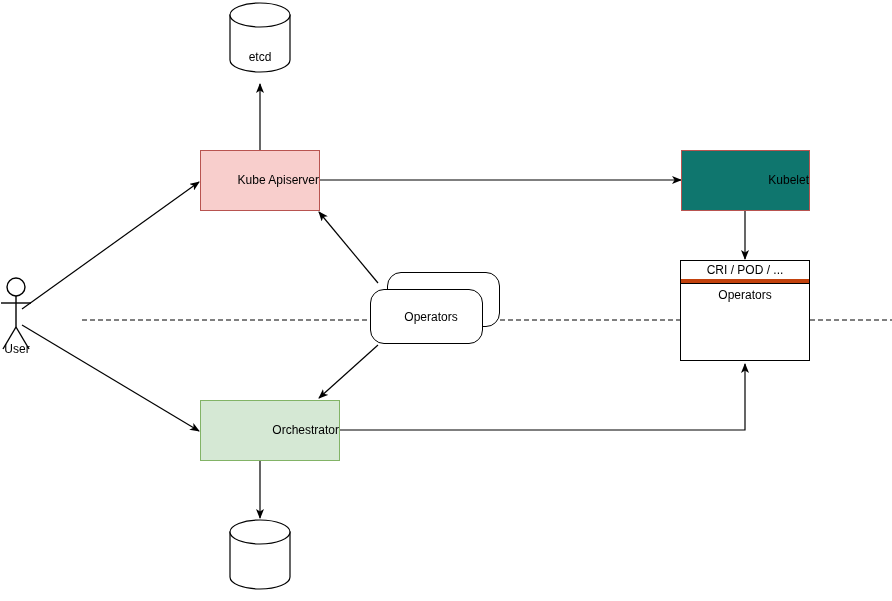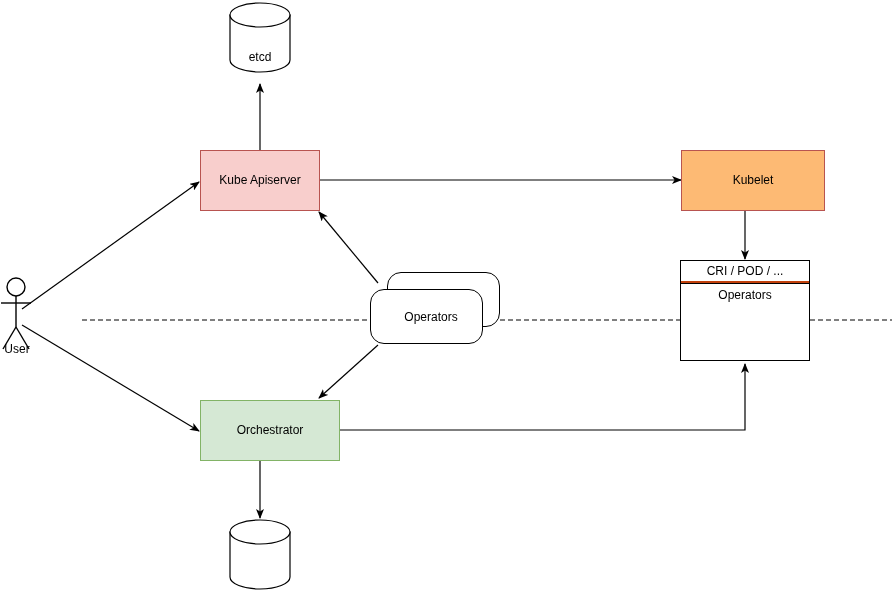--- a/index.html
+++ b/index.html
@@ -23,42 +23,42 @@
     left: 0;
     top: 0;
     width: 892px;
     height: 601px;
   }
   .node {
     position: absolute;
     box-sizing: border-box;
     display: flex;
     align-items: center;
-    justify-content: center;
+    justify-content: flex-end;
     text-align: center;
     font-size: 12px;
     color: #000000;
     line-height: 1.2;
   }
   
   #node-kube-apiserver {
     left: 200px;
     top: 150px;
     width: 120px;
     height: 61px;
     background: #f8cecc;
     border: 1px solid #b85450;
   }
   
   #node-kubelet {
     left: 681px;
     top: 150px;
-    width: 144px;
+    width: 129px;
     height: 61px;
-    background: #fdba74;
+    background: #0f766e;
     border: 1px solid #b85450;
   }
   
   #node-orchestrator {
     left: 200px;
     top: 400px;
     width: 140px;
     height: 61px;
     background: #d5e8d4;
     border: 1px solid #82b366;
@@ -79,21 +79,21 @@
   .agents-row {
     box-sizing: border-box;
     display: flex;
     align-items: center;
     justify-content: center;
     font-size: 12px;
     color: #000000;
   }
   #agents-row-cri {
     height: 22px;
-    border-bottom: 2px solid #c2410c;
+    border-bottom: 4px solid #c2410c;
   }
   #agents-row-main {
     flex: 1 1 auto;
   }
   #agents-row-stackable {
     height: 22px;
     border-top: 1px solid #000000;
   }
   
   #node-operators-group {

